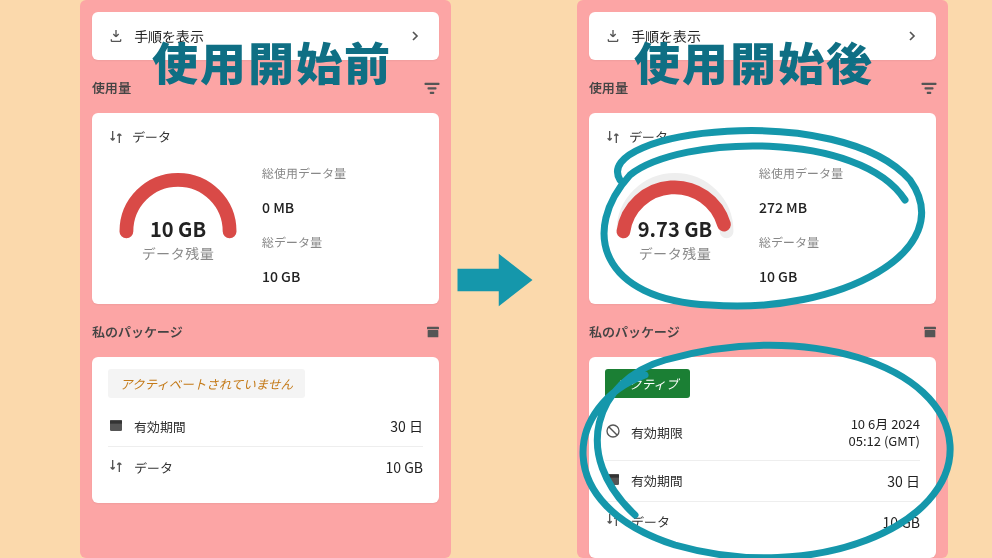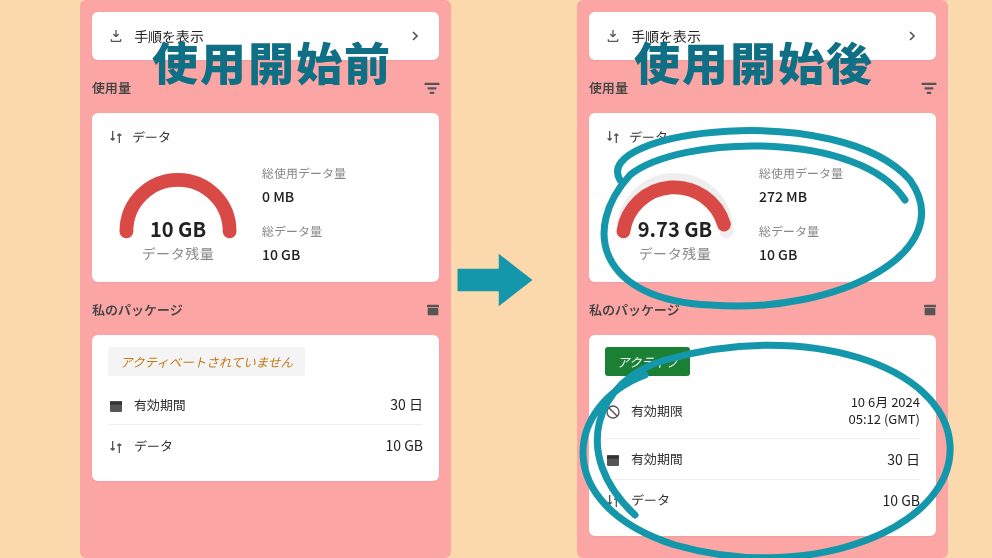--- a/index.html
+++ b/index.html
@@ -45,33 +45,33 @@
   .usage-head { display:flex; align-items:center; gap:8px; font-size:13px; color:#333; }
 
   .usage-body { display:flex; gap: 14px; align-items:flex-start; margin-top: 8px; }
   .gauge-wrap { text-align:center; }
   .gauge { width: 140px; height: 86px; display:block; }
   .gauge-val { font-size: 20px; font-weight:700; color:#222; margin-top:-26px; }
   .gauge-sub { font-size: 14px; color:#888; letter-spacing: 0.5px; }
 
   .stats { flex:1; padding-top: 4px; }
   .stat-lbl { font-size: 12px; color:#888; margin-top: 6px; }
-  .stat-val { font-size: 14px; color:#222; font-weight:500; margin-top: 5px; }
+  .stat-val { font-size: 14px; color:#222; font-weight:500; margin-top: 16px; }
 
   
   .pkg { padding: 10px 16px 16px 16px; }
   .badge {
     display:inline-block; padding: 5px 12px; font-size: 12.5px;
     border-radius: 3px; color:#fff; margin: 2px 0 8px 0; font-style: italic;
   }
   .badge.not { background:#f4f4f4; color:#c47a18; }
   .badge.green { background:#1b7f34; }
 
   .row { display:flex; align-items:center; justify-content:space-between; padding: 10px 0; }
-  .row .lab { display:flex; align-items:flex-end; gap:10px; font-size: 13px; color:#333; }
+  .row .lab { display:flex; align-items:flex-start; gap:10px; font-size: 13px; color:#333; }
   .row .val { font-size: 14px; color:#222; }
   .row .val.small { font-size: 13px; text-align:right; line-height:1.3; }
 
   .divider { height:1px; background:#eee; }
 
   
   .overlay-title {
     position:absolute; font-size: 46px; font-weight: 900; color:#0f6f84;
     letter-spacing: 2px; white-space: nowrap; top: 28px;
   }

